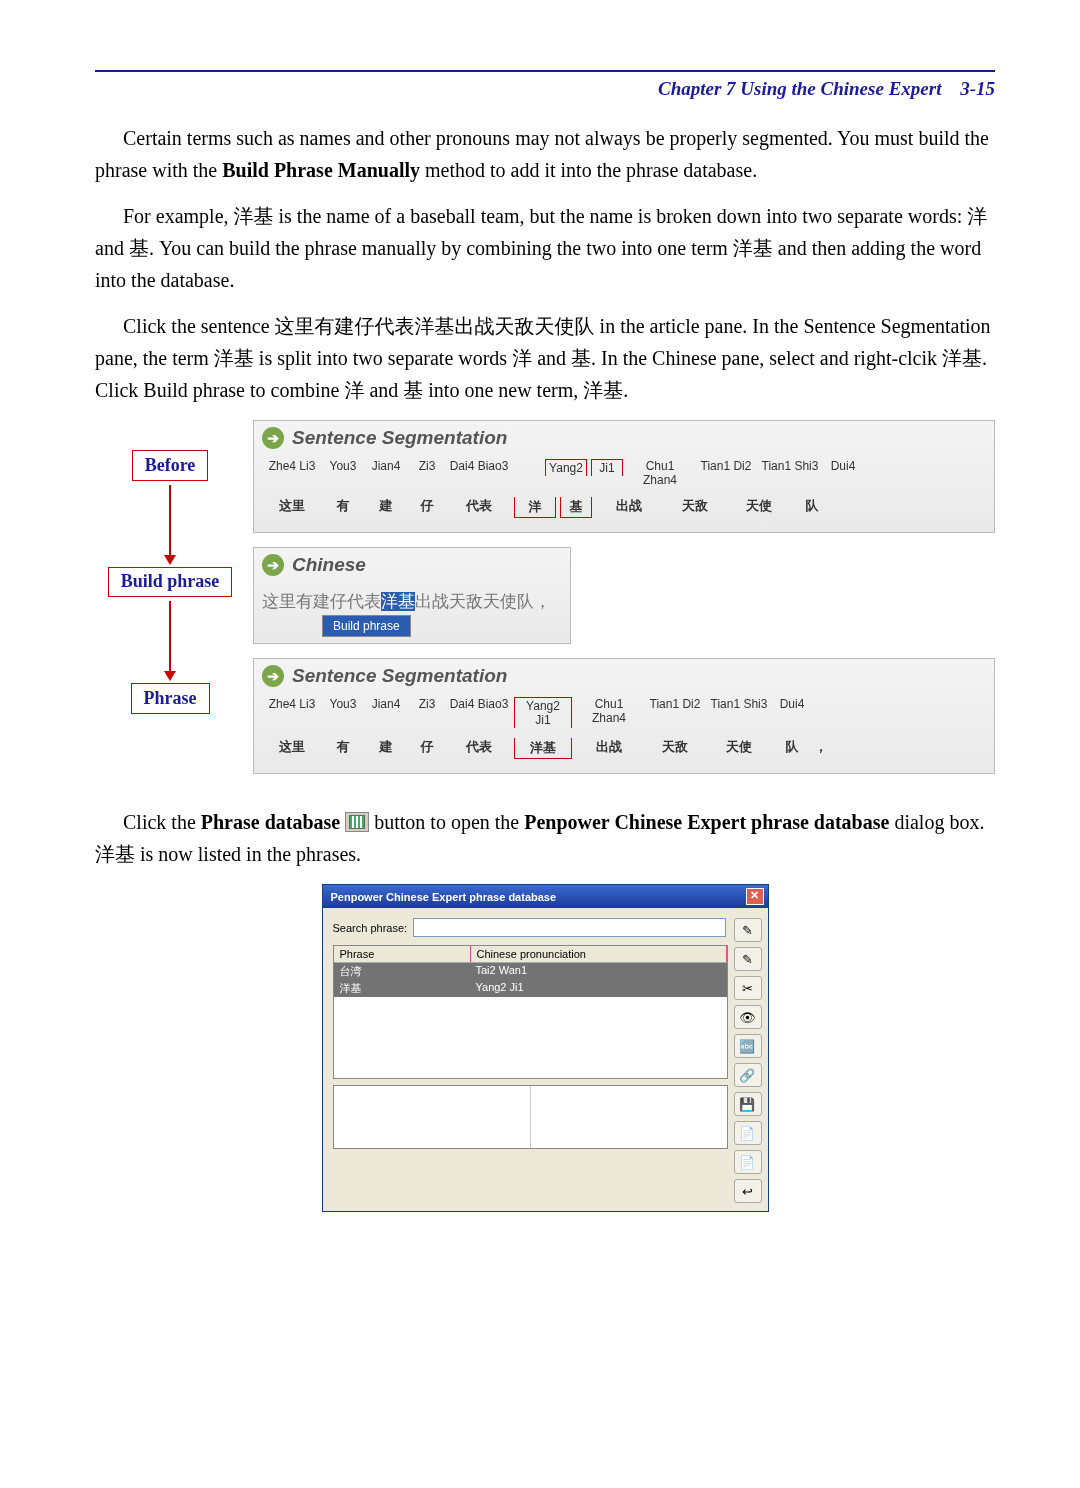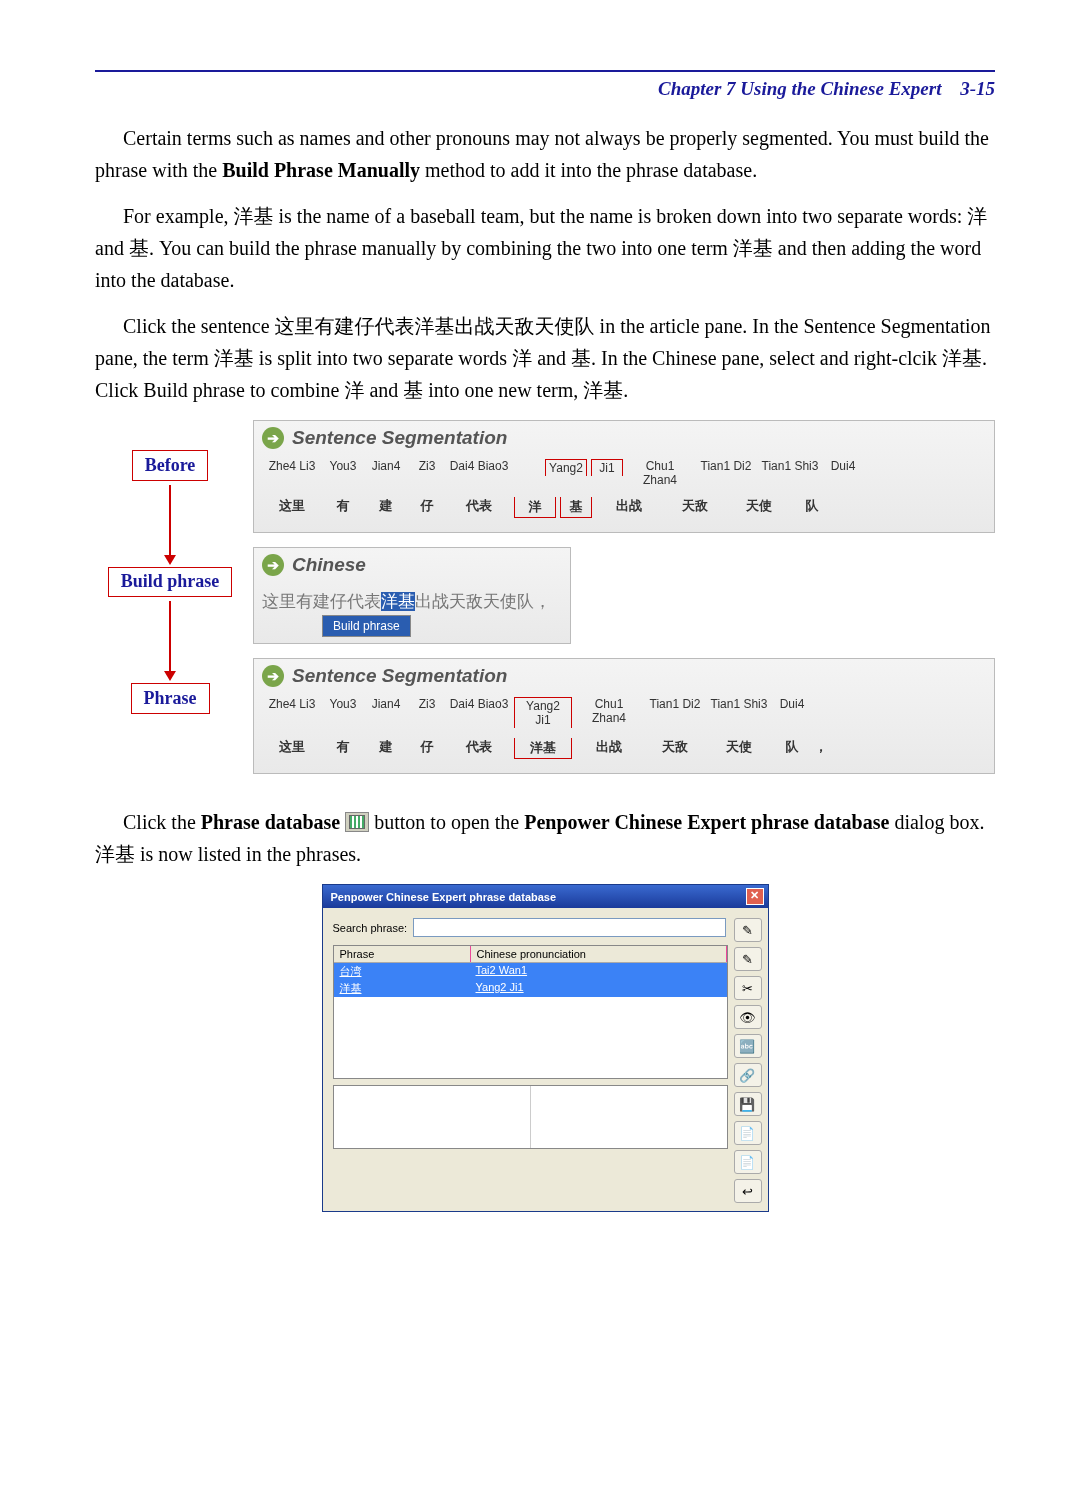--- a/index.html
+++ b/index.html
@@ -241,23 +241,22 @@
   }
   .tbl-head > div {
     padding: 2px 6px;
     border-right: 1px solid #ec4899;
     font-size: 11px;
   }
   .col1 { width: 124px; }
   .col2 { flex: 1; }
   .tbl-body { height: 115px; }
   .tbl-row {
-    display:flex; color:#fff; background:#3b82f6;
+    display:flex; color:#fff; background:#737373;
     font-size: 11px;
-    text-decoration: underline;
   }
   .tbl-row > div { padding: 1px 6px; }
   .blank-box {
     width: 100%; height: 62px;
     border: 1px solid #888;
     background: #fff;
     margin-top: 6px;
     display:flex;
   }
   .blank-box > div { flex:1; border-right:1px solid #ccc; }

